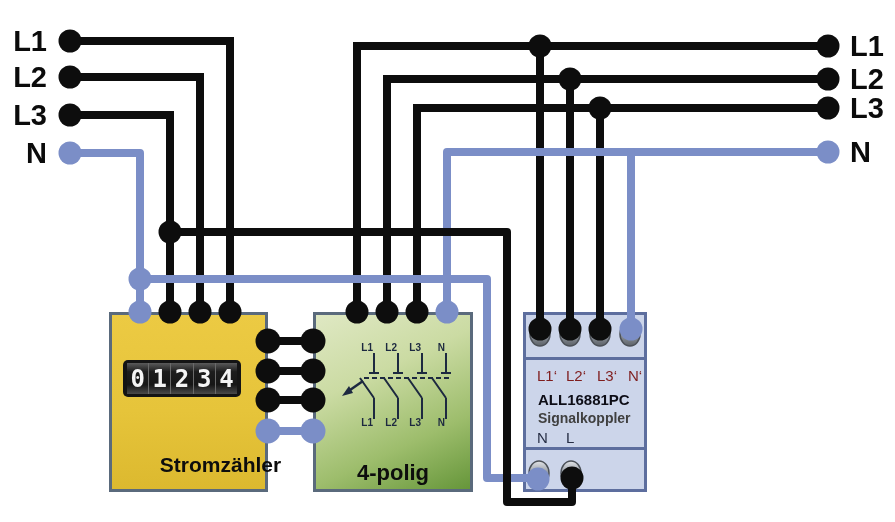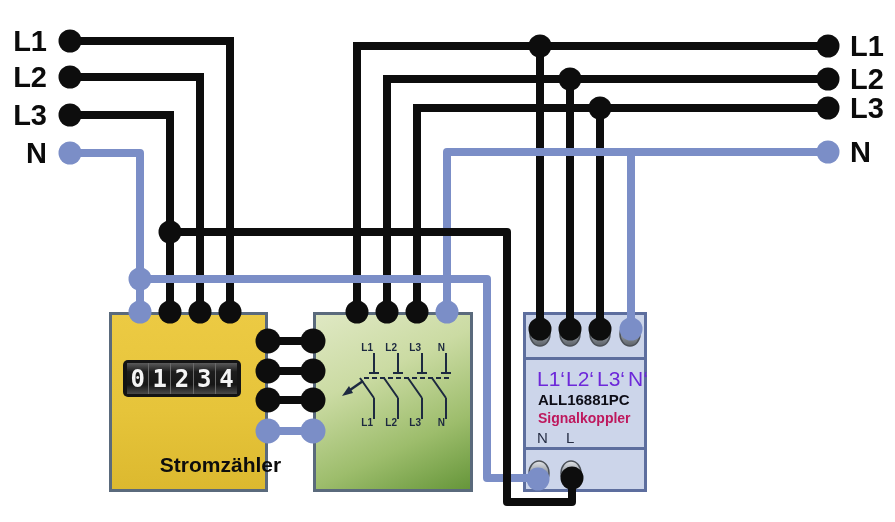--- a/index.html
+++ b/index.html
@@ -26,24 +26,24 @@
     background:linear-gradient(155deg,#dfe8c3 0%,#cbdba3 35%,#9dbd6c 70%,#66963a 100%);
     border:3px solid #5a6a7c;}
   #rcd-title1{top:118px;font-size:22px;}
   #rcd-title2{top:145px;font-size:22px;}
   
   #coupler-box{left:523px;top:312px;width:124px;height:180px;
     background:#ccd5ea;border:3px solid #5d6e9e;}
   .divider{position:absolute;left:0;width:100%;height:3px;background:#5d6e9e;}
   #coupler-div1{top:42px;}
   #coupler-div2{top:132px;}
-  .cterm{position:absolute;font-size:21px;color:#6d28d9;font-weight:400;}
+  .cterm{position:absolute;font-size:15px;color:#7f1d1d;font-weight:400;}
   #cterm-row{position:absolute;top:52px;left:0;width:100%;height:18px;}
   #coupler-model{position:absolute;left:12px;top:76px;font-size:15px;font-weight:bold;color:#0d0d16;}
-  #coupler-device{position:absolute;left:12px;top:95px;font-size:14px;font-weight:bold;color:#be185d;}
+  #coupler-device{position:absolute;left:12px;top:95px;font-size:14px;font-weight:bold;color:#404040;}
   #coupler-n{position:absolute;left:11px;top:114px;font-size:15px;color:#272e45;}
   #coupler-l{position:absolute;left:40px;top:114px;font-size:15px;color:#272e45;}
   #wire-layer{position:absolute;left:0;top:0;pointer-events:none;}
 </style>
 </head>
 <body>
 
 <div id="stage">
 
   <div class="box" id="meter-box">
@@ -51,20 +51,21 @@
       <div class="digit">0</div>
       <div class="digit">1</div>
       <div class="digit">2</div>
       <div class="digit">3</div>
       <div class="digit">4</div>
     </div>
     <div class="box-title" id="meter-title">Stromzähler</div>
   </div>
 
   <div class="box" id="rcd-box">
+    <div class="box-title" id="rcd-title2">4-polig</div>
   </div>
 
   <div class="box" id="coupler-box">
     <div class="divider" id="coupler-div1"></div>
     <div class="divider" id="coupler-div2"></div>
     <div id="cterm-row">
       <span class="cterm" style="left:11px">L1‘</span>
       <span class="cterm" style="left:40px">L2‘</span>
       <span class="cterm" style="left:71px">L3‘</span>
       <span class="cterm" style="left:102px">N‘</span>

